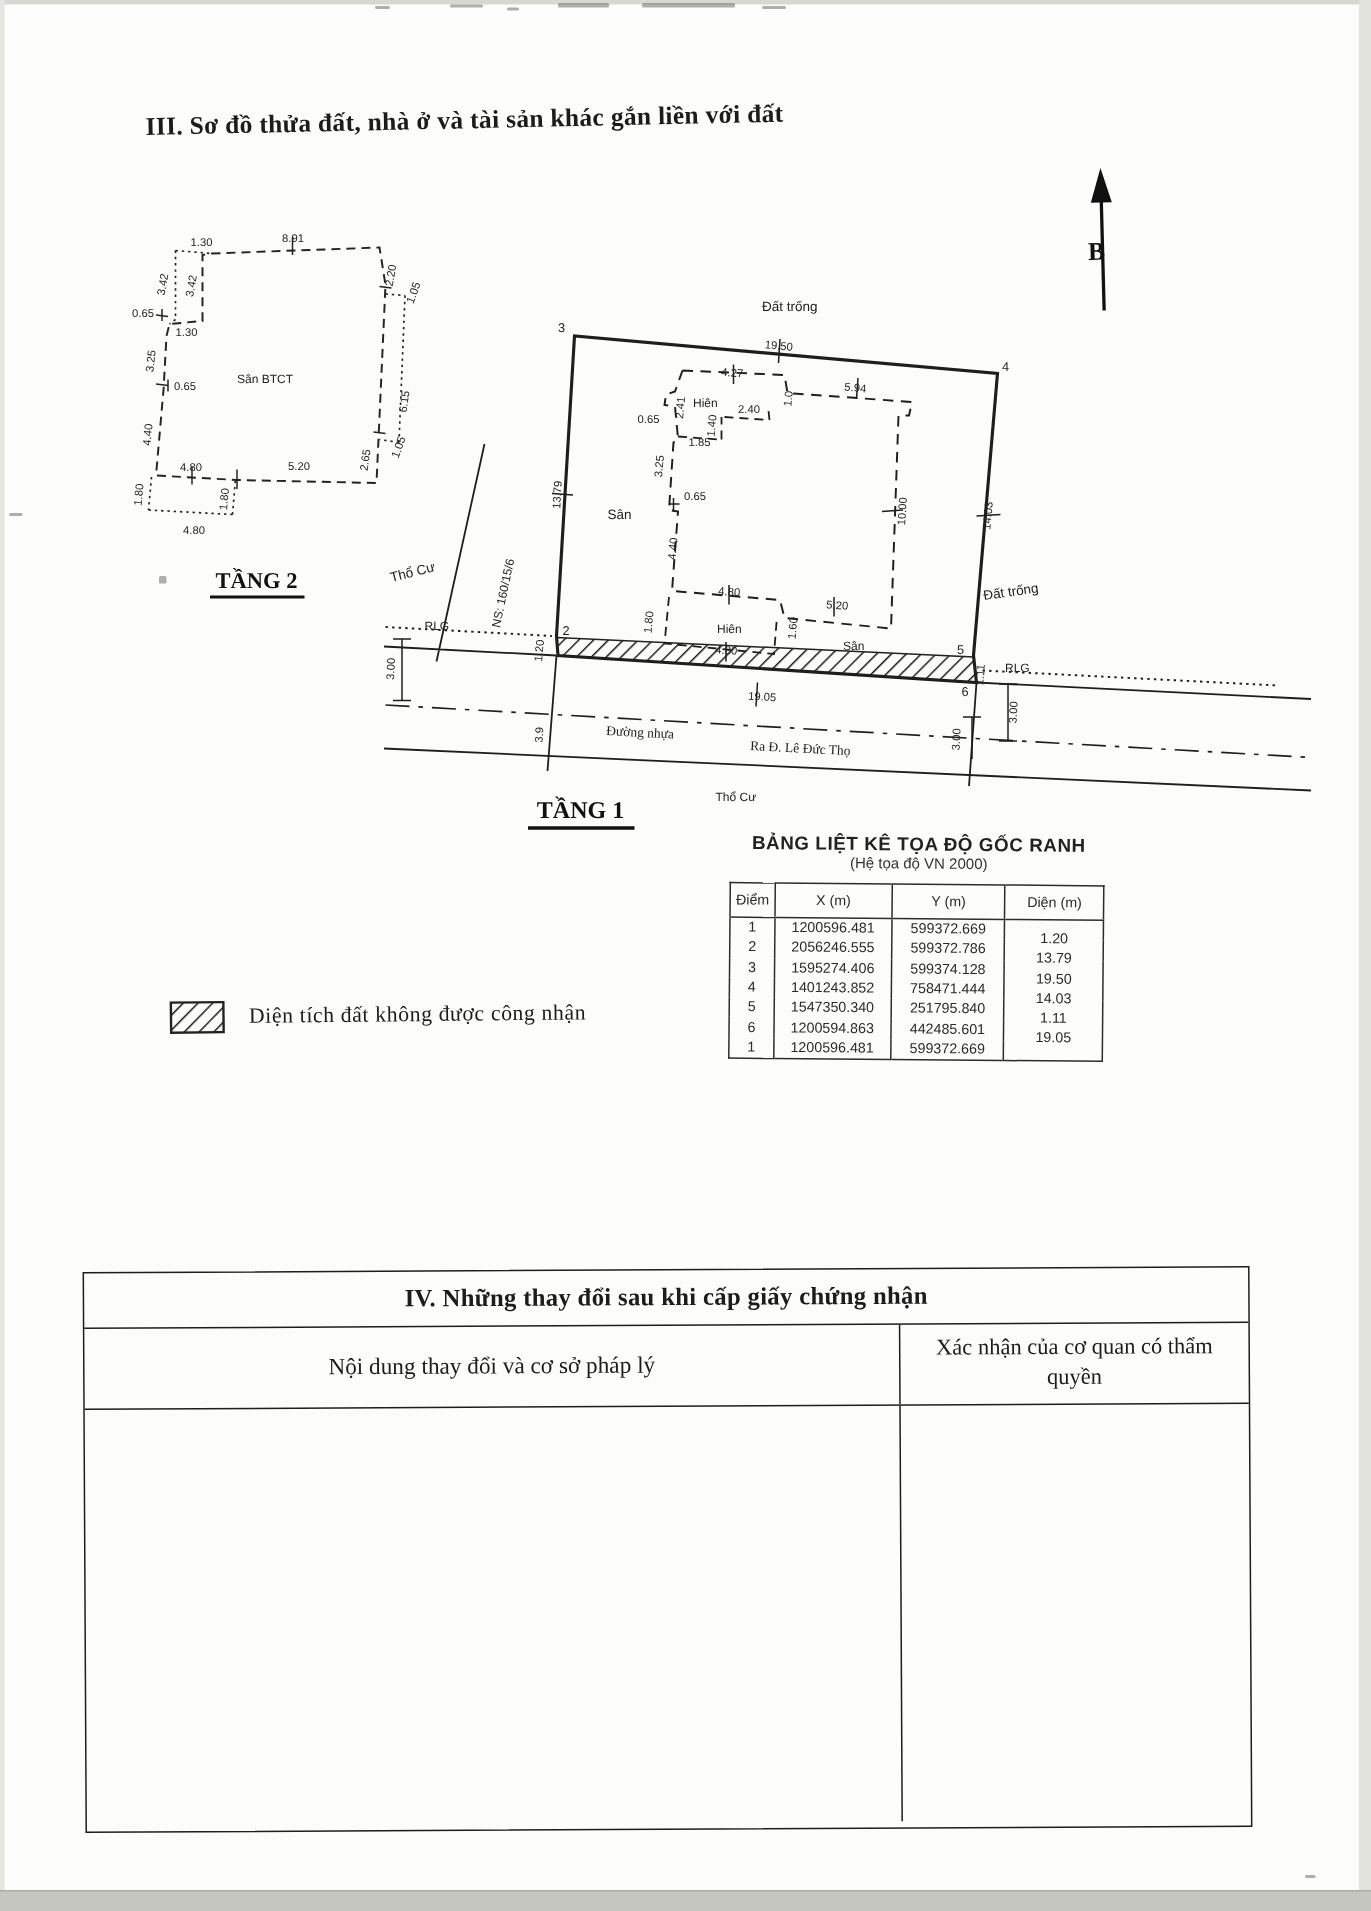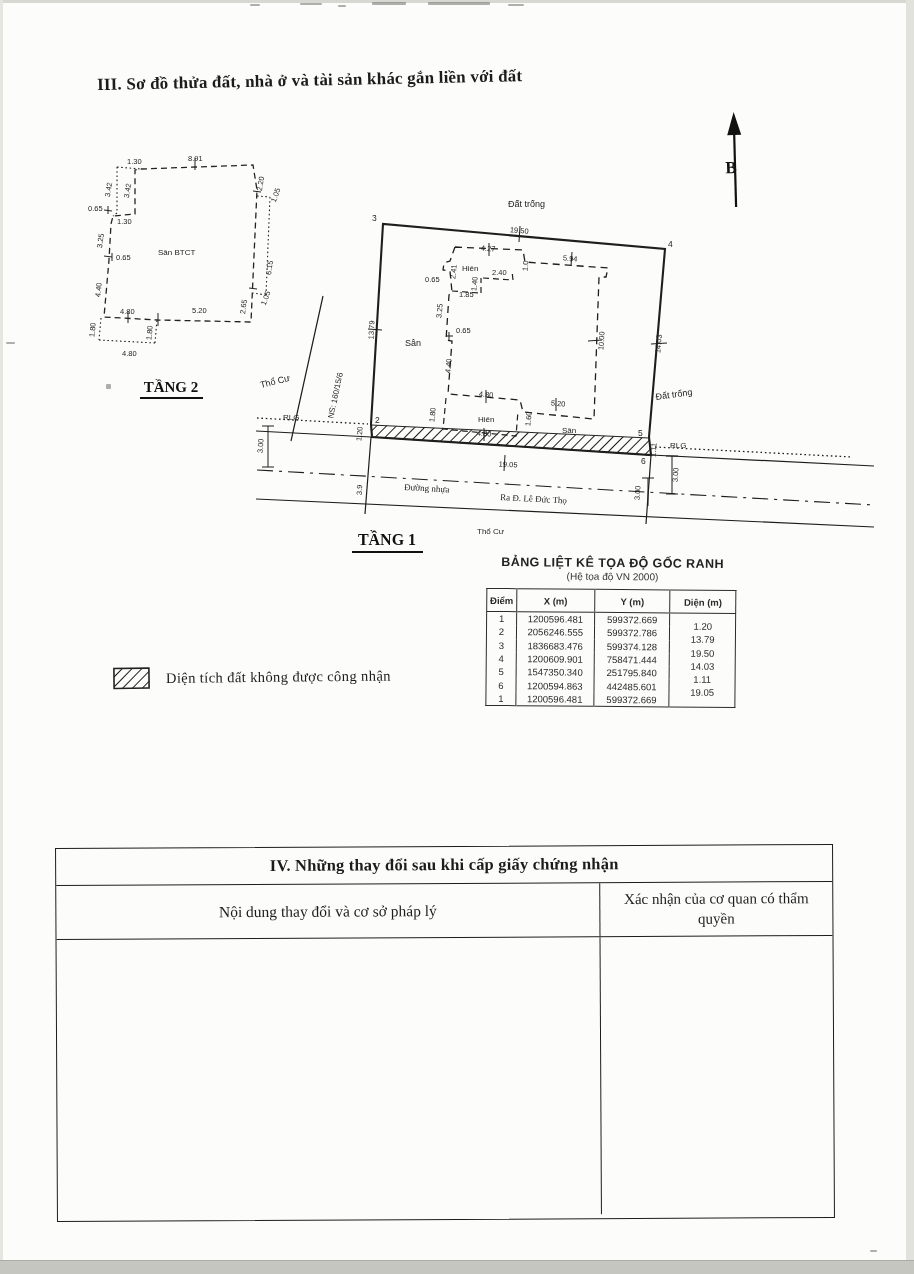--- a/index.html
+++ b/index.html
@@ -18,21 +18,21 @@
   
   .legend{left:113px;top:666px;display:flex;align-items:center;gap:15px;transform:rotate(-.6deg);}
   .legend-text{font-size:14.5px;letter-spacing:.4px;}
   
   .coord{left:486px;top:556px;width:252px;transform:rotate(.5deg);font-family:"Liberation Sans",sans-serif;}
   .ct-title{font-weight:bold;font-size:12.5px;text-align:center;letter-spacing:.4px;white-space:nowrap;color:#222;}
   .ct-sub{font-size:10px;text-align:center;margin-top:1px;color:#333;}
   table.ct{border-collapse:collapse;margin-top:7px;border:1.6px solid #2c2c2c;width:250px;
            font-size:9.5px;color:#2a2a2a;}
   table.ct th{border-bottom:1.6px solid #2c2c2c;border-left:1.4px solid #2c2c2c;height:20px;
-              font-weight:bold;font-size:9.5px;}
+              font-weight:normal;font-size:9.5px;}
   table.ct th:first-child{border-left:none;}
   table.ct td{border-left:1.4px solid #2c2c2c;height:13.3px;text-align:center;padding:0 2px;}
   table.ct td:first-child{border-left:none;}
   td.ct-edge{vertical-align:top;}
   .edge-wrap{padding-top:6px;}
   .edge-wrap div{height:13.3px;line-height:13.3px;text-align:center;}
   col.c-diem{width:30px;} col.c-x{width:78px;} col.c-y{width:76px;} col.c-canh{width:66px;}
   
   .s4{left:56px;top:846px;width:776px;height:372px;border:1.8px solid #1d1d1d;
       transform:rotate(-.3deg);background:transparent;}
@@ -249,26 +249,26 @@
             </div>
           </td>
         </tr>
         <tr>
           <td>2</td>
           <td>2056246.555</td>
           <td>599372.786</td>
         </tr>
         <tr>
           <td>3</td>
-          <td>1836683.476</td>
+          <td>1595274.406</td>
           <td>599374.128</td>
         </tr>
         <tr>
           <td>4</td>
-          <td>1200609.901</td>
+          <td>1401243.852</td>
           <td>758471.444</td>
         </tr>
         <tr>
           <td>5</td>
           <td>1547350.340</td>
           <td>251795.840</td>
         </tr>
         <tr>
           <td>6</td>
           <td>1200594.863</td>

